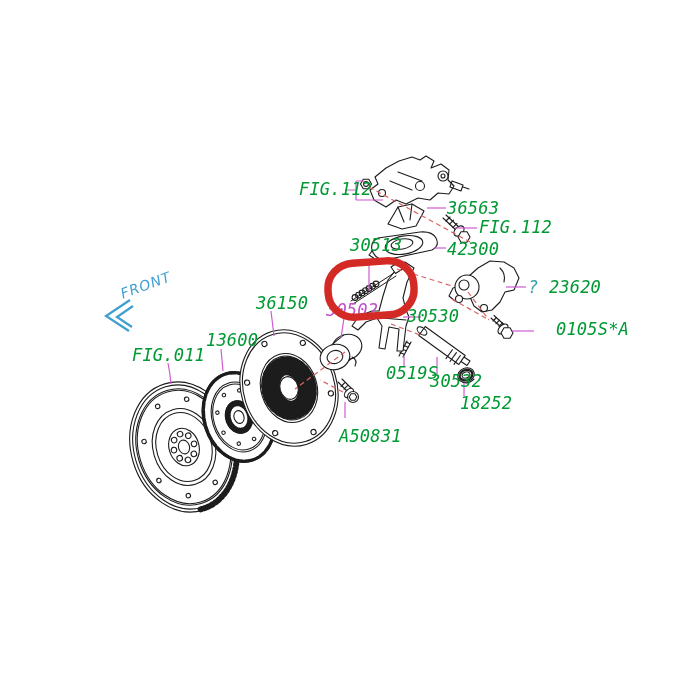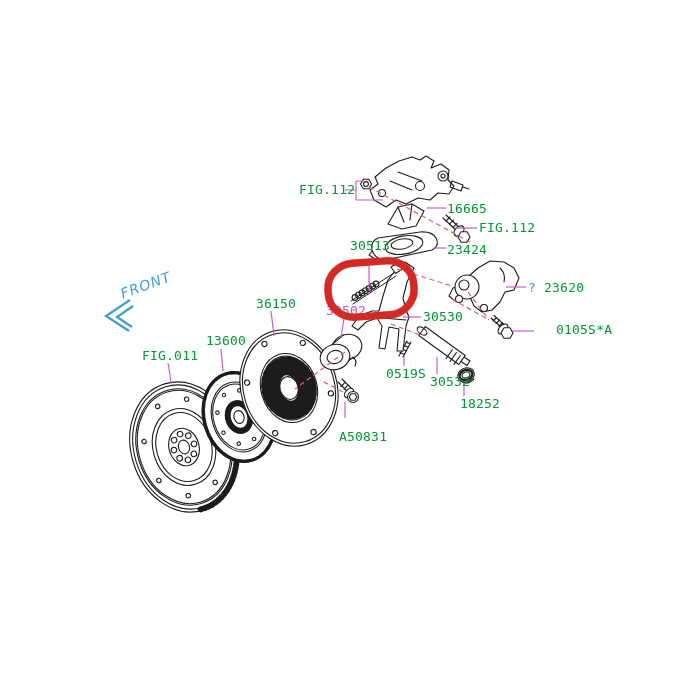--- a/index.html
+++ b/index.html
@@ -2,40 +2,40 @@
 <html><head>
 <meta charset="utf-8">
 <style>
   html,body{margin:0;padding:0;background:#fff;}
   #stage{position:relative;width:700px;height:700px;background:#fff;overflow:hidden;
          font-family:"DejaVu Sans Mono",monospace;}
   svg{position:absolute;left:0;top:0;}
   #art{z-index:1;}
   #labels{position:absolute;left:0;top:0;width:700px;height:700px;z-index:2;}
   #hl{z-index:3;pointer-events:none;}
-  .lbl{position:absolute;font-size:13px;line-height:13px;color:#009933;white-space:nowrap;
-       letter-spacing:0.2px;cursor:pointer;}
+  .lbl{position:absolute;font-size:17px;line-height:13px;color:#009933;white-space:nowrap;
+       letter-spacing:0.2px;cursor:pointer;font-style:italic;}
   .lbl.magenta{color:#c04ec9;}
   .qmark{color:#2f9ea6;}
   .front-text{position:absolute;left:121px;top:286px;color:#3e9fd0;font-style:italic;
       font-family:"DejaVu Sans",sans-serif;font-size:14px;font-weight:500;
       transform:rotate(-20deg);transform-origin:left center;letter-spacing:1px;}
   
   .p-fig112L{left:299px;top:183px;}
   .p-30548{left:447px;top:202px;}
   .p-fig112R{left:479px;top:221px;}
   .p-30542{left:447px;top:243px;}
   .p-30620{left:528px;top:281px;}
   .p-0105SA{left:536px;top:323px;margin-left:20px;}
   .p-30210{left:256px;top:297px;}
   .p-30513{left:350px;top:239px;}
   .p-30502{left:326px;top:304px;}
-  .p-30530{left:423px;top:310px;}
+  .p-30530{left:407px;top:310px;}
   .p-30100{left:206px;top:334px;}
-  .p-fig011{left:142px;top:349px;}
+  .p-fig011{left:132px;top:349px;}
   .p-0519S{left:386px;top:367px;}
   .p-30532{left:421px;top:375px;margin-left:9px;}
   .p-11021{left:460px;top:397px;}
   .p-A50831{left:339px;top:430px;}
 </style>
 </head>
 <body>
 
 <div id="stage">
 
@@ -240,23 +240,23 @@
   </g>
 
   <g stroke="#3e9fd0" stroke-width="2.2" fill="none">
     <path d="M130,300 L106,316 L129,331"></path>
     <path d="M133,306 L117,317 L132,327"></path>
   </g>
 </svg>
 
 <div id="labels">
   <div class="lbl p-fig112L">FIG.112</div>
-  <div class="lbl p-30548">16665</div>
+  <div class="lbl p-30548">36563</div>
   <div class="lbl p-fig112R">FIG.112</div>
-  <div class="lbl p-30542">23424</div>
+  <div class="lbl p-30542">42300</div>
   <div class="lbl p-30620"><span class="qmark">?</span> <span>23620</span></div>
   <div class="lbl p-0105SA">0105S*A</div>
   <div class="lbl p-30210">36150</div>
   <div class="lbl p-30513">30513</div>
   <div class="lbl magenta p-30502">30502</div>
   <div class="lbl p-30530">30530</div>
   <div class="lbl p-30100">13600</div>
   <div class="lbl p-fig011">FIG.011</div>
   <div class="lbl p-0519S">0519S</div>
   <div class="lbl p-30532">30532</div>

